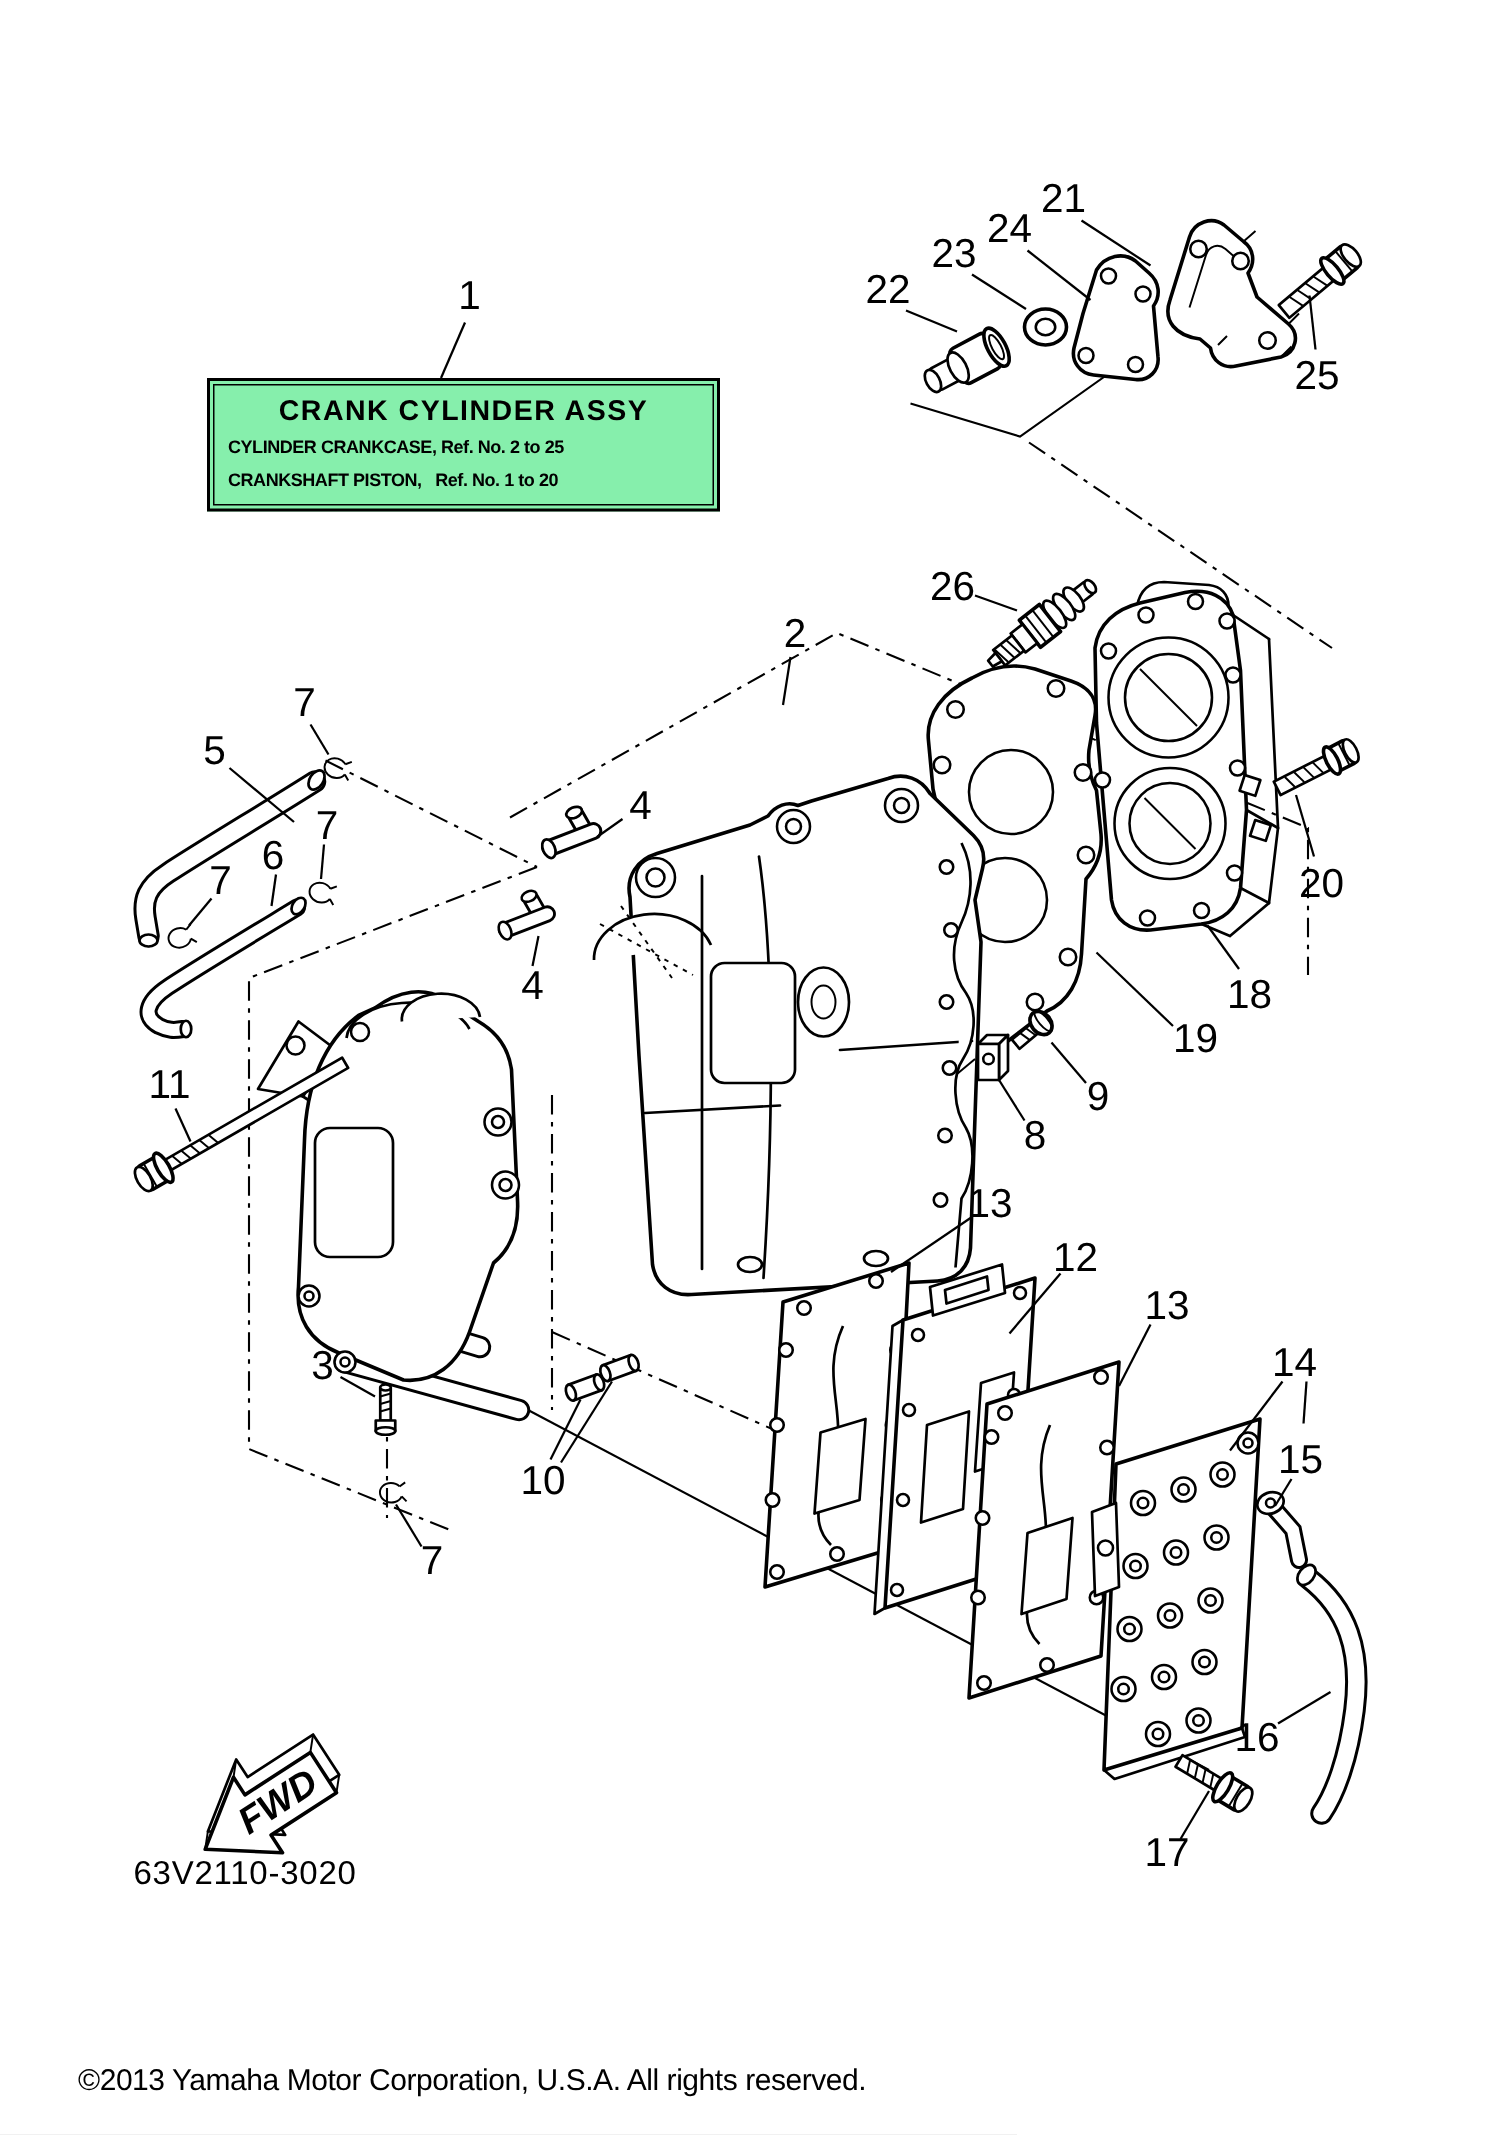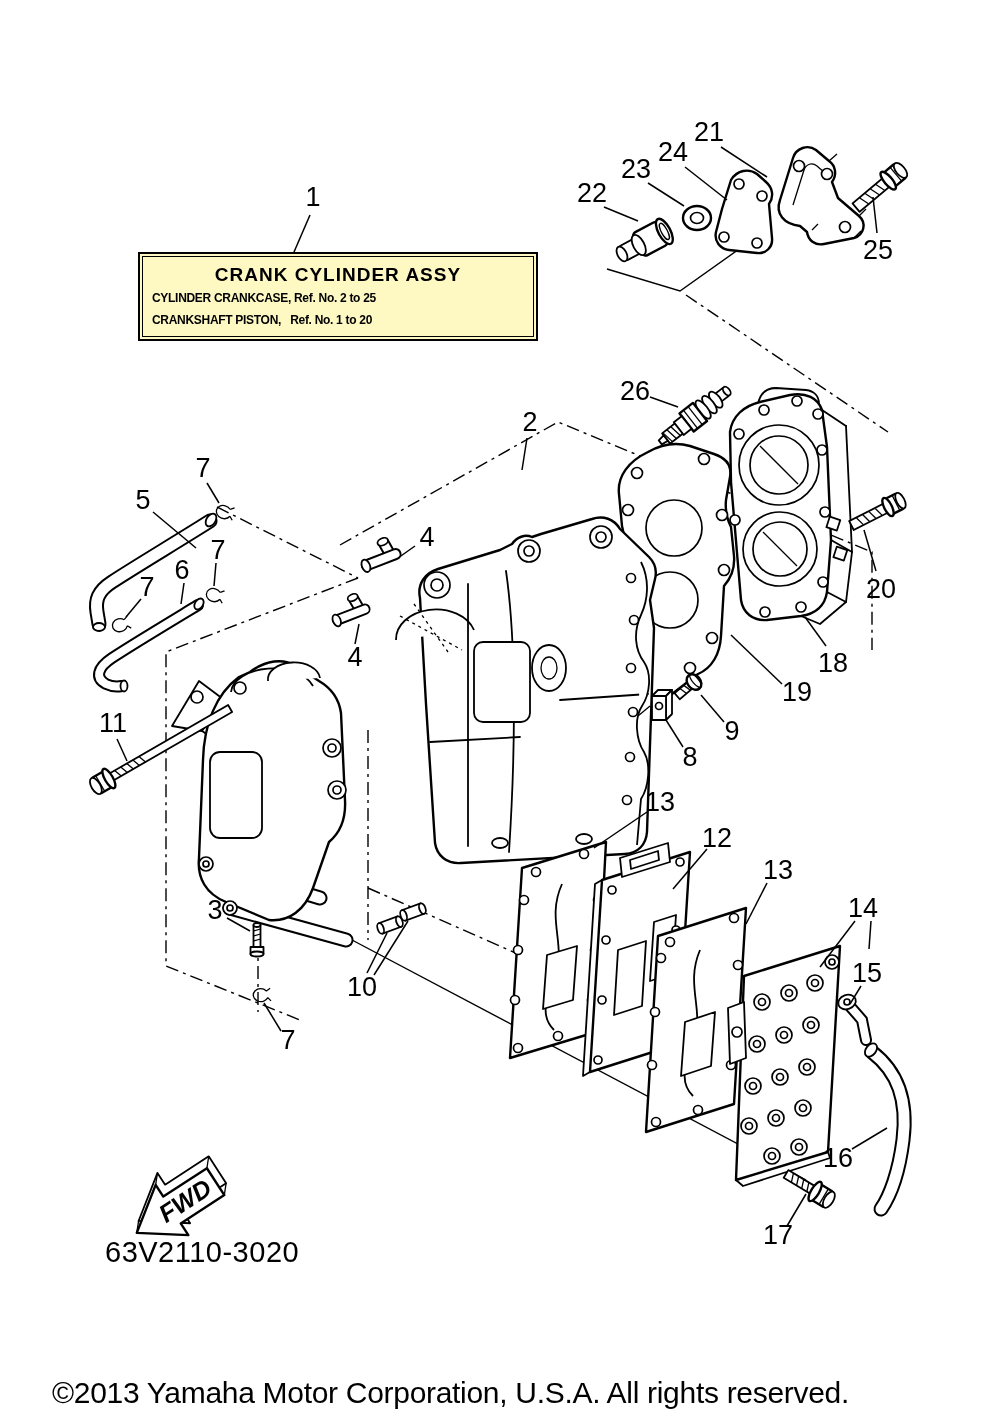--- a/index.html
+++ b/index.html
@@ -24,40 +24,40 @@
   .tubeI { fill:none; stroke:#fff; stroke-width:11; stroke-linecap:round; }
   .tubeO2{ fill:none; stroke:#000; stroke-width:12; stroke-linecap:round; }
   .tubeI2{ fill:none; stroke:#fff; stroke-width:8;  stroke-linecap:round; }
   .callout { font-family:"Liberation Sans",sans-serif; font-size:27px; fill:#000;
              text-anchor:middle; dominant-baseline:central; }
   .fwdtxt { font-family:"Liberation Sans",sans-serif; font-size:25px; font-weight:bold;
             font-style:italic; fill:#000; text-anchor:middle; }
 
   
   .label-box {
-    position:absolute; left:138px; top:252px; width:400px; height:89px;
-    border:2.5px solid #000; background:#fef9c3; box-sizing:border-box;
+    position:absolute; left:138px; top:252px; width:342px; height:89px;
+    border:2.5px solid #000; background:#86efac; box-sizing:border-box;
   }
   .label-box-inner {
     position:absolute; left:2px; top:2px; right:2px; bottom:2px;
     border:1.2px solid #000;
   }
   .label-title {
     margin-top:7px; text-align:center; font-size:19px; font-weight:bold;
     letter-spacing:1px; white-space:pre;
   }
   .label-row {
     margin-top:3px; padding-left:9px; font-size:12px; font-weight:bold;
     letter-spacing:-0.3px; line-height:19px; white-space:pre;
   }
   .drawing-code {
-    position:absolute; left:105px; top:1236px; font-size:29px; letter-spacing:0.5px;
+    position:absolute; left:89px; top:1236px; font-size:22px; letter-spacing:0.5px;
   }
   .copyright {
-    position:absolute; left:52px; top:1376px; font-size:30px; letter-spacing:-0.3px;
+    position:absolute; left:52px; top:1376px; font-size:20px; letter-spacing:-0.3px;
     white-space:pre;
   }
 </style>
 </head>
 <body>
 
 <div class="stage">
 
 <svg class="diagram" viewBox="0 0 1000 1423">
 

